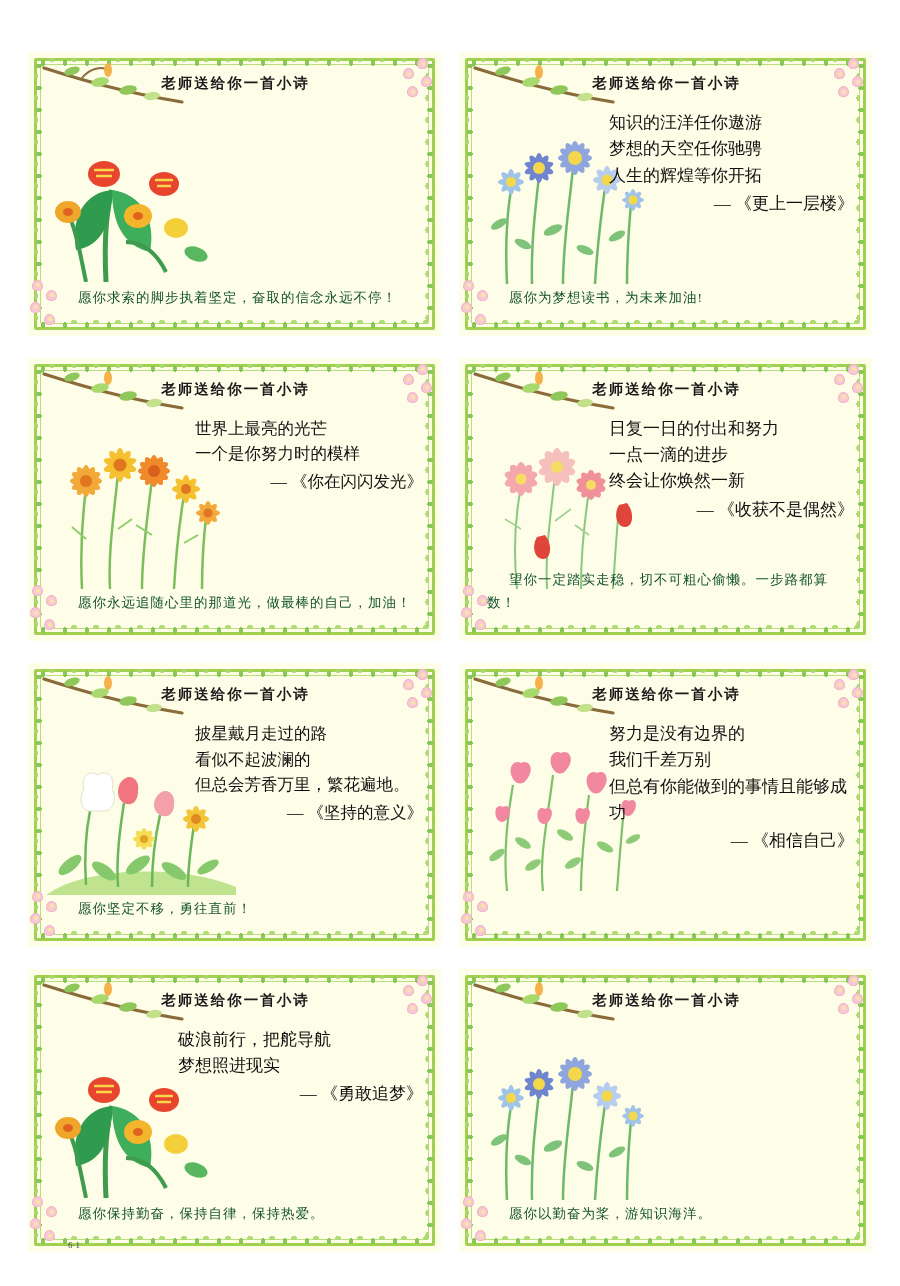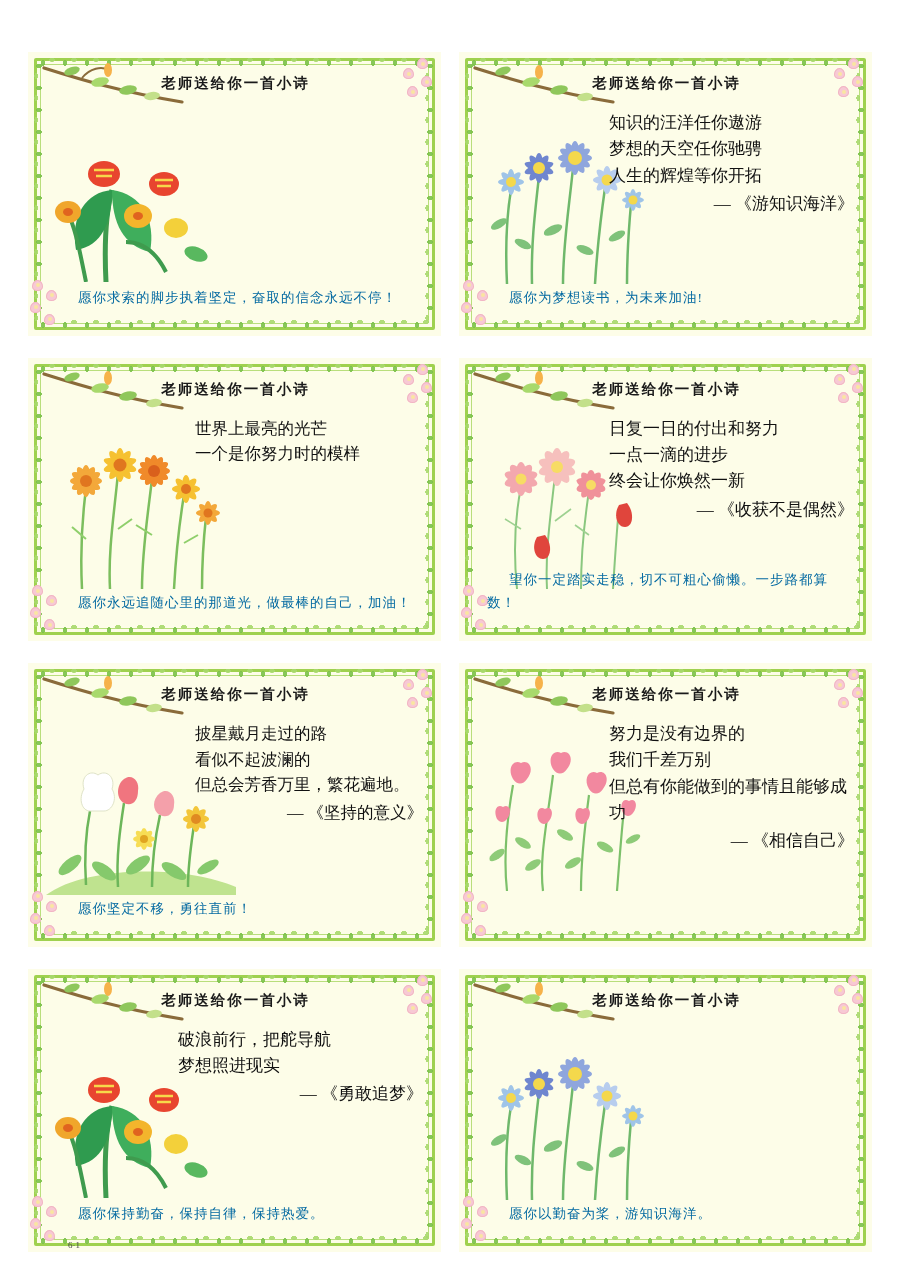--- a/index.html
+++ b/index.html
@@ -146,21 +146,21 @@
 
   
   .wish {
     position: absolute;
     left: 28px;
     right: 26px;
     bottom: 26px;
     font-family: "Liberation Serif", serif;
     font-size: 13.5px;
     line-height: 1.7;
-    color: #0369a1;
+    color: #14532d;
     letter-spacing: 1px;
     z-index: 4;
     text-indent: 22px;
     margin-top: 32px;
   }
   .wish.two-line { text-indent: 22px; }
 
   
   .art {
     position: absolute;
@@ -328,21 +328,21 @@
                 <ellipse rx="3.5" ry="11" transform="rotate(135)"></ellipse>
             </g>
             <circle r="4.5" fill="#f4d84c"></circle>
           </g>
         </g>
       </svg>
       <div class="poem">
         <div class="line">知识的汪洋任你遨游</div>
         <div class="line">梦想的天空任你驰骋</div>
         <div class="line">人生的辉煌等你开拓</div>
-        <div class="src">— 《游知识海洋》</div>
+        <div class="src">— 《更上一层楼》</div>
       </div>
       <div class="wish">愿你为梦想读书，为未来加油!</div>
     </div>
 
     <div class="card">
       <div class="card-border-outer"></div>
       <div class="card-border-inner"></div>
       <div class="vine vine-left"></div>
       <div class="vine vine-right"></div>
       <div class="vine vine-top"></div>
@@ -428,20 +428,21 @@
                 <ellipse rx="4" ry="12" transform="rotate(90)"></ellipse>
                 <ellipse rx="4" ry="12" transform="rotate(135)"></ellipse>
               </g>
             <circle r="4.5" fill="#e0761f"></circle>
           </g>
         </g>
       </svg>
       <div class="poem narrow">
         <div class="line">世界上最亮的光芒</div>
         <div class="line">一个是你努力时的模样</div>
+        <div class="src">— 《你在闪闪发光》</div>
       </div>
       <div class="wish two-line">愿你永远追随心里的那道光，做最棒的自己，加油！</div>
     </div>
 
     <div class="card">
       <div class="card-border-outer"></div>
       <div class="card-border-inner"></div>
       <div class="vine vine-left"></div>
       <div class="vine vine-right"></div>
       <div class="vine vine-top"></div>

